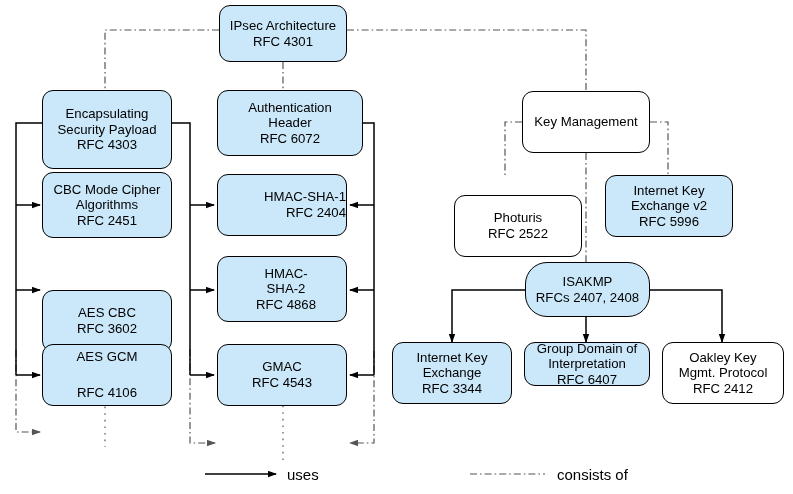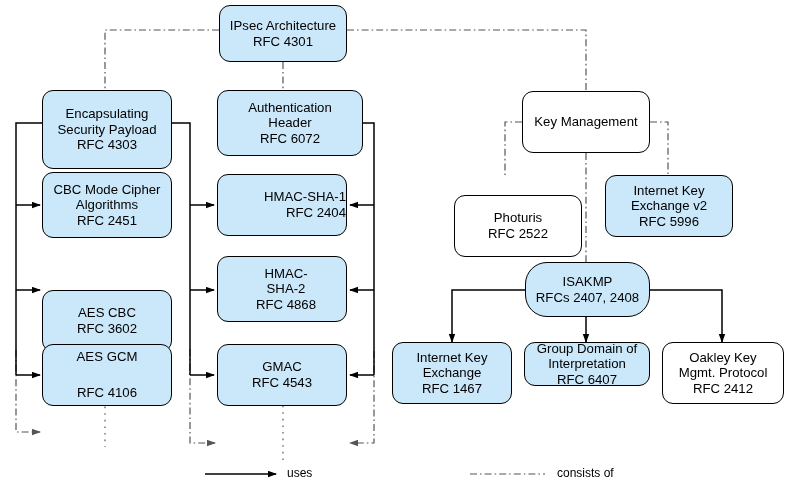--- a/index.html
+++ b/index.html
@@ -6,21 +6,21 @@
   body{width:793px;height:494px;position:relative;overflow:hidden;
        font-family:"Liberation Sans","DejaVu Sans",sans-serif;color:#000;}
   #canvas{position:absolute;left:0;top:0;width:793px;height:494px;}
   svg.wires{position:absolute;left:0;top:0;width:793px;height:494px;pointer-events:none;}
   .node{position:absolute;box-sizing:border-box;border:1.4px solid #000;
         border-radius:11px;display:flex;flex-direction:column;
         align-items:center;justify-content:center;text-align:center;
         font-size:13.2px;line-height:15.6px;background:#cbe8fa;z-index:3;}
   .node.white{background:#ffffff;}
   .node .ln{display:block;white-space:nowrap;}
-  .legend-label{position:absolute;font-size:12px;z-index:4;white-space:nowrap;}
+  .legend-label{position:absolute;font-size:15px;z-index:4;white-space:nowrap;}
 </style>
 </head>
 <body>
 
 <div id="canvas">
 
   <svg class="wires" viewBox="0 0 793 494">
     <defs>
       <marker id="arrow" markerWidth="9" markerHeight="9" refX="8" refY="3.2" orient="auto" markerUnits="userSpaceOnUse">
         <path d="M0,0 L9,3.2 L0,6.4 z" fill="#000"></path>
@@ -148,21 +148,21 @@
   </div>
 
   <div class="node" style="left:525px;top:262px;width:125px;height:55px;border-radius:22px;">
     <span class="ln">ISAKMP</span>
     <span class="ln">RFCs 2407, 2408</span>
   </div>
 
   <div class="node" style="left:392px;top:342px;width:120px;height:62px;">
     <span class="ln">Internet Key</span>
     <span class="ln">Exchange</span>
-    <span class="ln">RFC 1467</span>
+    <span class="ln">RFC 3344</span>
   </div>
 
   <div class="node" style="left:524px;top:342px;width:126px;height:44px;">
     <span class="ln">Group Domain of</span>
     <span class="ln">Interpretation</span>
     <span class="ln">RFC 6407</span>
   </div>
 
   <div class="node white" style="left:662px;top:342px;width:122px;height:62px;">
     <span class="ln">Oakley Key</span>

